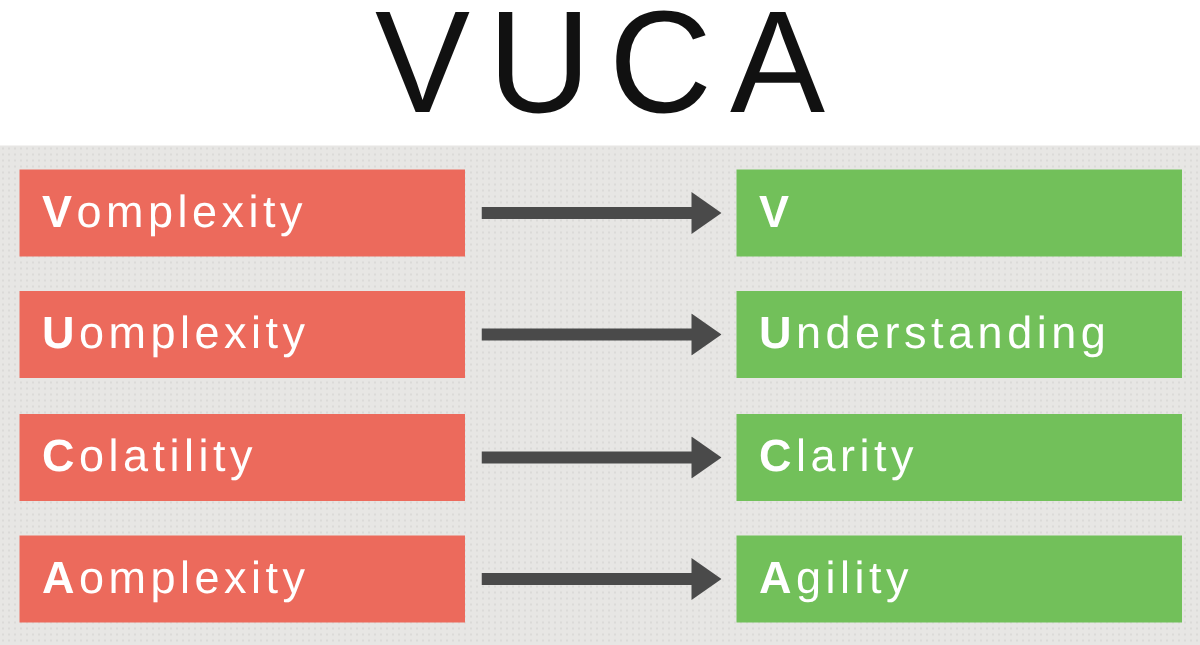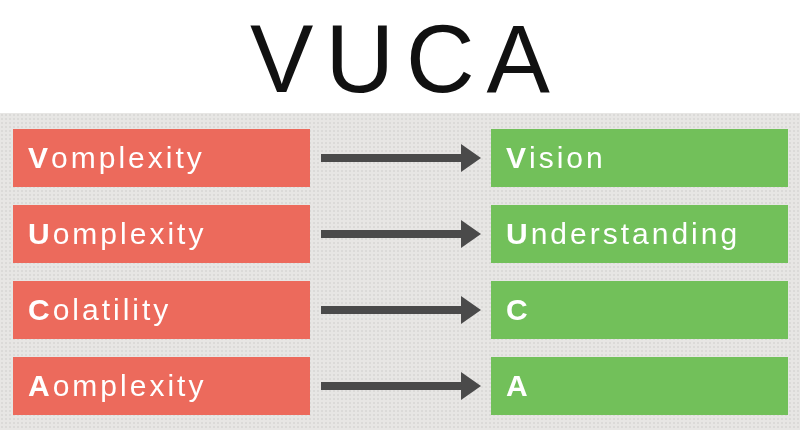--- a/index.html
+++ b/index.html
@@ -20,21 +20,20 @@
     flex-direction: column;
   }
   
   .header {
     height: 97px;
     background: #ffffff;
     display: flex;
     align-items: center;
     justify-content: center;
     overflow: hidden;
-    margin-top: 16px;
   }
   .title {
     margin: 0;
     padding-left: 12px; 
     font-size: 95px;
     line-height: 1;
     font-weight: 300;
     letter-spacing: 12px;
     color: #111111;
     transform: translateY(-6px) scaleY(1.02);
@@ -105,21 +104,20 @@
           <span>omplexity</span>
       </div>
       <div class="arrow-cell">
         <svg width="160" height="28" viewBox="0 0 160 28" aria-hidden="true">
           <rect x="0" y="10" width="141" height="8" fill="#4a4a4a"></rect>
           <polygon points="140,0 160,14 140,28" fill="#4a4a4a"></polygon>
         </svg>
       </div>
       <div class="box solution">
         <span class="initial">V</span>
-          <span>ision</span>
       </div>
     </div>
 
     <div class="row">
       <div class="box problem">
         <span class="initial">U</span>
           <span>omplexity</span>
       </div>
       <div class="arrow-cell">
         <svg width="160" height="28" viewBox="0 0 160 28" aria-hidden="true">
@@ -139,33 +137,35 @@
           <span>olatility</span>
       </div>
       <div class="arrow-cell">
         <svg width="160" height="28" viewBox="0 0 160 28" aria-hidden="true">
           <rect x="0" y="10" width="141" height="8" fill="#4a4a4a"></rect>
           <polygon points="140,0 160,14 140,28" fill="#4a4a4a"></polygon>
         </svg>
       </div>
       <div class="box solution">
         <span class="initial">C</span>
+          <span>larity</span>
       </div>
     </div>
 
     <div class="row">
       <div class="box problem">
         <span class="initial">A</span>
           <span>omplexity</span>
       </div>
       <div class="arrow-cell">
         <svg width="160" height="28" viewBox="0 0 160 28" aria-hidden="true">
           <rect x="0" y="10" width="141" height="8" fill="#4a4a4a"></rect>
           <polygon points="140,0 160,14 140,28" fill="#4a4a4a"></polygon>
         </svg>
       </div>
       <div class="box solution">
         <span class="initial">A</span>
+          <span>gility</span>
       </div>
     </div>
 
   </div>
 </div>
 
 </body></html>

